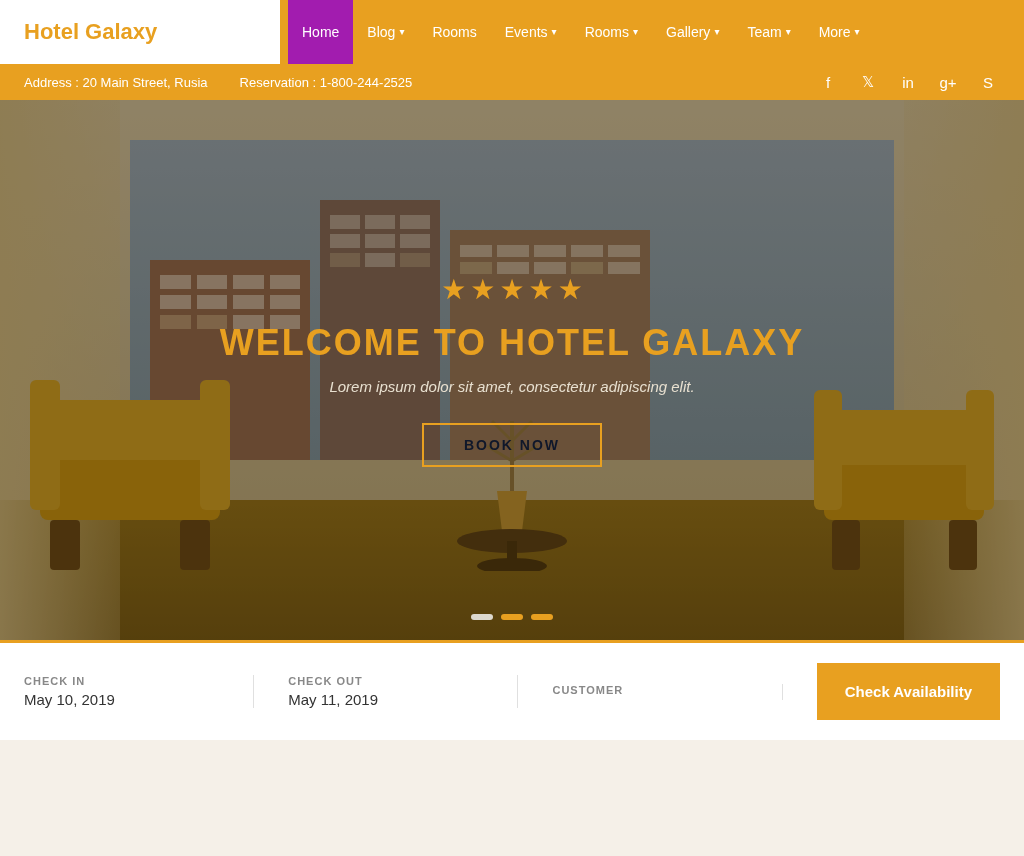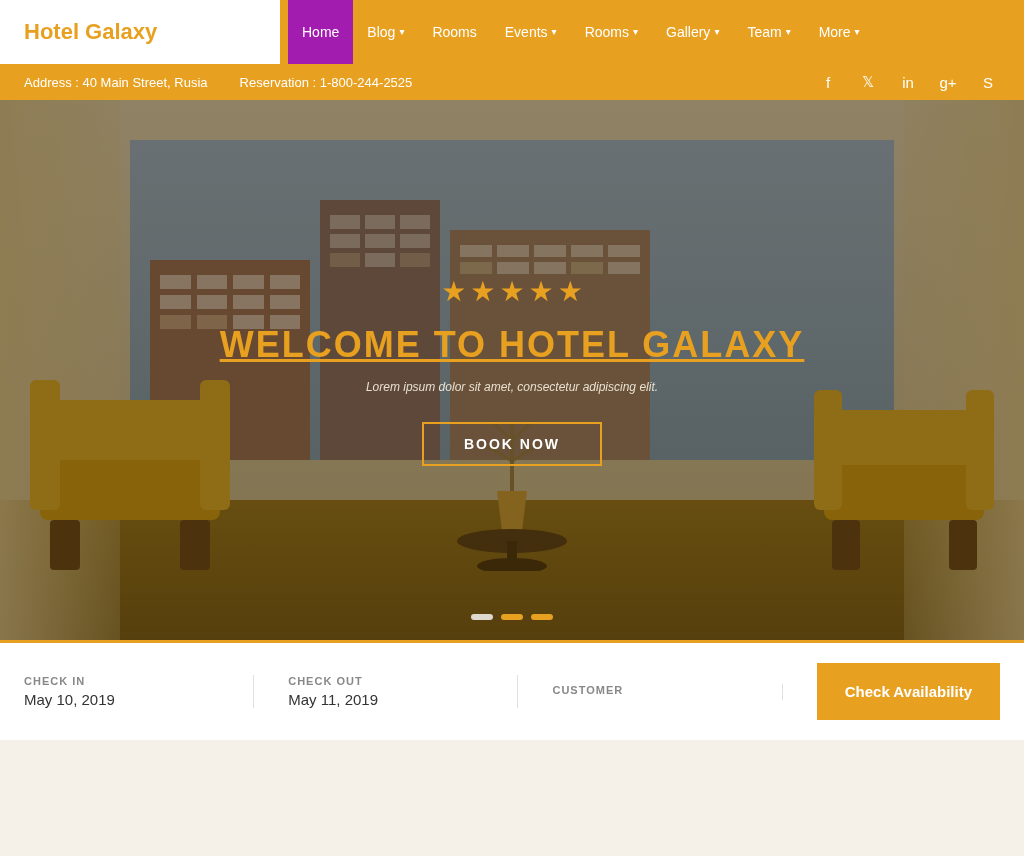--- a/index.html
+++ b/index.html
@@ -173,31 +173,31 @@
     }
     .star { color: #e8a020; font-size: 28px; }
     .hero-title {
       color: #fff;
       font-size: 36px;
       font-weight: bold;
       letter-spacing: 2px;
       margin-bottom: 14px;
       text-transform: uppercase;
     }
-    .hero-title span { color: #e8a020; text-decoration: underline; }
+    .hero-title span { color: #e8a020; }
     .hero-subtitle {
       color: #e8e0d0;
-      font-size: 12px;
+      font-size: 15px;
       margin-bottom: 28px;
       font-style: italic;
     }
     .book-now-btn {
       border: 2px solid #e8a020;
       background: transparent;
-      color: #ffffff;
+      color: #0f172a;
       padding: 12px 40px;
       font-size: 14px;
       font-weight: bold;
       letter-spacing: 2px;
       cursor: pointer;
       text-transform: uppercase;
     }
     
     .slider-dots {
       position: absolute;
@@ -302,21 +302,21 @@
       <span>More</span>
       <span class="caret">▾</span>
     </div>
   </nav>
 </div>
 
 <div class="info-bar">
   <div class="info-bar-left">
     <div>
       <span class="info-label">Address :</span>
-      <span>40 Main Street, Rusia</span>
+      <span>20 Main Street, Rusia</span>
     </div>
     <div>
       <span class="info-label">Reservation :</span>
       <span>1-800-244-2525</span>
     </div>
   </div>
   <div class="info-bar-right">
     <div class="social-icon">f</div>
     <div class="social-icon">𝕏</div>
     <div class="social-icon">in</div>

